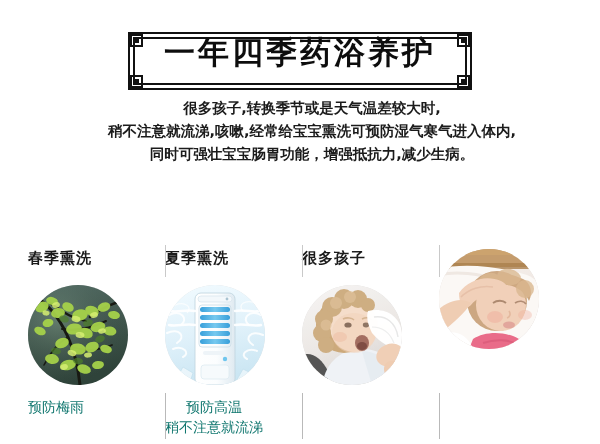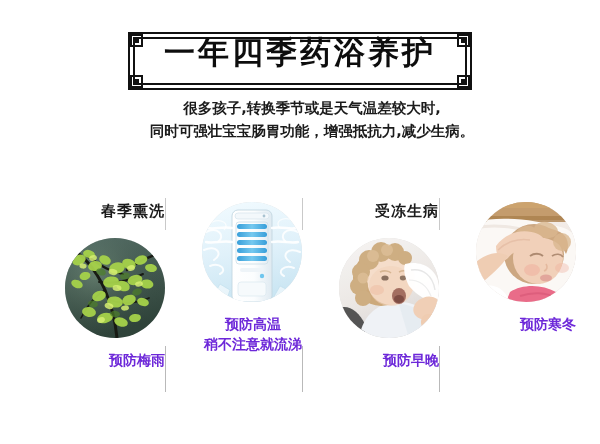--- a/index.html
+++ b/index.html
@@ -100,21 +100,22 @@
     left: 28px;
     top: 194px;
     width: 548px;
     display: flex;
   }
   .season {
     position: relative;
     flex: 1 1 0;
     display: flex;
     flex-direction: column;
-    align-items: flex-end;
+    align-items: flex-start;
+    margin-top: 47px;
   }
   .season + .season::before {
     content: "";
     position: absolute;
     left: 0;
     top: 4px;
     width: 1px;
     height: 32px;
     background: #c9c9c9;
   }
@@ -147,22 +148,22 @@
     background: #ddd;
   }
   .photo svg { display: block; }
 
   
   .caption {
     margin-top: 12px;
     text-align: center;
     font-size: 14px;
     line-height: 20px;
-    color: #6d28d9;
-    font-weight: 700;
+    color: #0f766e;
+    font-weight: 400;
   }
   .caption span { display: block; white-space: nowrap; }
 </style>
 </head>
 <body>
 
 <div class="title-wrap">
   <div class="frame-outer"></div>
   <div class="frame-inner"></div>
 
@@ -181,20 +182,21 @@
   <div class="corner br">
     <span class="c-out"></span>
       <span class="c-in"></span>
   </div>
 
   <div class="title-text">一年四季药浴养护</div>
 </div>
 
 <div class="intro">
   <span class="line">很多孩子,转换季节或是天气温差较大时,</span>
+  <span class="line">稍不注意就流涕,咳嗽,经常给宝宝熏洗可预防湿气寒气进入体内,</span>
   <span class="line">同时可强壮宝宝肠胃功能，增强抵抗力,减少生病。</span>
 </div>
 
 <div class="seasons">
 
   <div class="season">
     <div class="season-title">春季熏洗</div>
     <div class="photo">
       <svg width="100" height="100" viewBox="0 0 100 100" aria-hidden="true">
         <defs>
@@ -264,20 +266,21 @@
           </g>
         </g>
       </svg>
     </div>
     <div class="caption">
       <span>预防梅雨</span>
     </div>
   </div>
 
   <div class="season">
+    <div class="season-title">夏季熏洗</div>
     <div class="photo">
       <svg width="100" height="100" viewBox="0 0 100 100" aria-hidden="true">
         <defs>
           <linearGradient id="sumbg" x1="0" y1="0" x2="0.2" y2="1">
             <stop offset="0" stop-color="#f2fbff"></stop>
             <stop offset="0.55" stop-color="#e0f1fa"></stop>
             <stop offset="1" stop-color="#cbe6f3"></stop>
           </linearGradient>
           <linearGradient id="acbody" x1="0" y1="0" x2="1" y2="0">
             <stop offset="0" stop-color="#ffffff"></stop>
@@ -338,21 +341,21 @@
         </g>
       </svg>
     </div>
     <div class="caption">
       <span>预防高温</span>
       <span>稍不注意就流涕</span>
     </div>
   </div>
 
   <div class="season">
-    <div class="season-title">受冻生病</div>
+    <div class="season-title">很多孩子</div>
     <div class="photo">
       <svg width="100" height="100" viewBox="0 0 100 100" aria-hidden="true">
         <defs>
           <linearGradient id="aubg" x1="0" y1="0" x2="0.4" y2="1">
             <stop offset="0" stop-color="#f7f5f3"></stop>
             <stop offset="0.6" stop-color="#ebe7e4"></stop>
             <stop offset="1" stop-color="#d9d5d2"></stop>
           </linearGradient>
         </defs>
         <rect width="100" height="100" fill="url(#aubg)"></rect>
@@ -402,21 +405,20 @@
 
         <g fill="#f0cdb2">
           <ellipse cx="88" cy="70" rx="14" ry="11" transform="rotate(-20 88 70)"></ellipse>
           <rect x="82" y="76" width="18" height="16" rx="7" fill="#eec9ad"></rect>
         </g>
 
         <rect width="100" height="100" fill="#ffffff" opacity="0.06"></rect>
       </svg>
     </div>
     <div class="caption">
-      <span>预防早晚</span>
     </div>
   </div>
 
   <div class="season">
     <div class="photo">
       <svg width="100" height="100" viewBox="0 0 100 100" aria-hidden="true">
         <defs>
           <linearGradient id="wibg" x1="0" y1="0" x2="0.3" y2="1">
             <stop offset="0" stop-color="#f8f3ef"></stop>
             <stop offset="0.6" stop-color="#efe7e1"></stop>
@@ -461,17 +463,16 @@
         <path d="M34 90 C 46 82, 66 82, 80 90 C 88 94, 92 100, 92 100 L 30 100 Z" fill="#e8607f"></path>
         <path d="M44 94 C 56 90, 70 90, 80 96" stroke="#d64c6c" stroke-width="2" fill="none" opacity="0.7"></path>
 
         <path d="M0 86 C 14 80, 28 84, 34 100 L 0 100 Z" fill="#ffffff" opacity="0.95"></path>
         <path d="M86 92 C 92 88, 98 90, 100 96 L 100 100 L 86 100 Z" fill="#ffffff" opacity="0.9"></path>
 
         <rect width="100" height="100" fill="#ffffff" opacity="0.08"></rect>
       </svg>
     </div>
     <div class="caption">
-      <span>预防寒冬</span>
     </div>
   </div>
 
 </div>
 
 </body></html>

